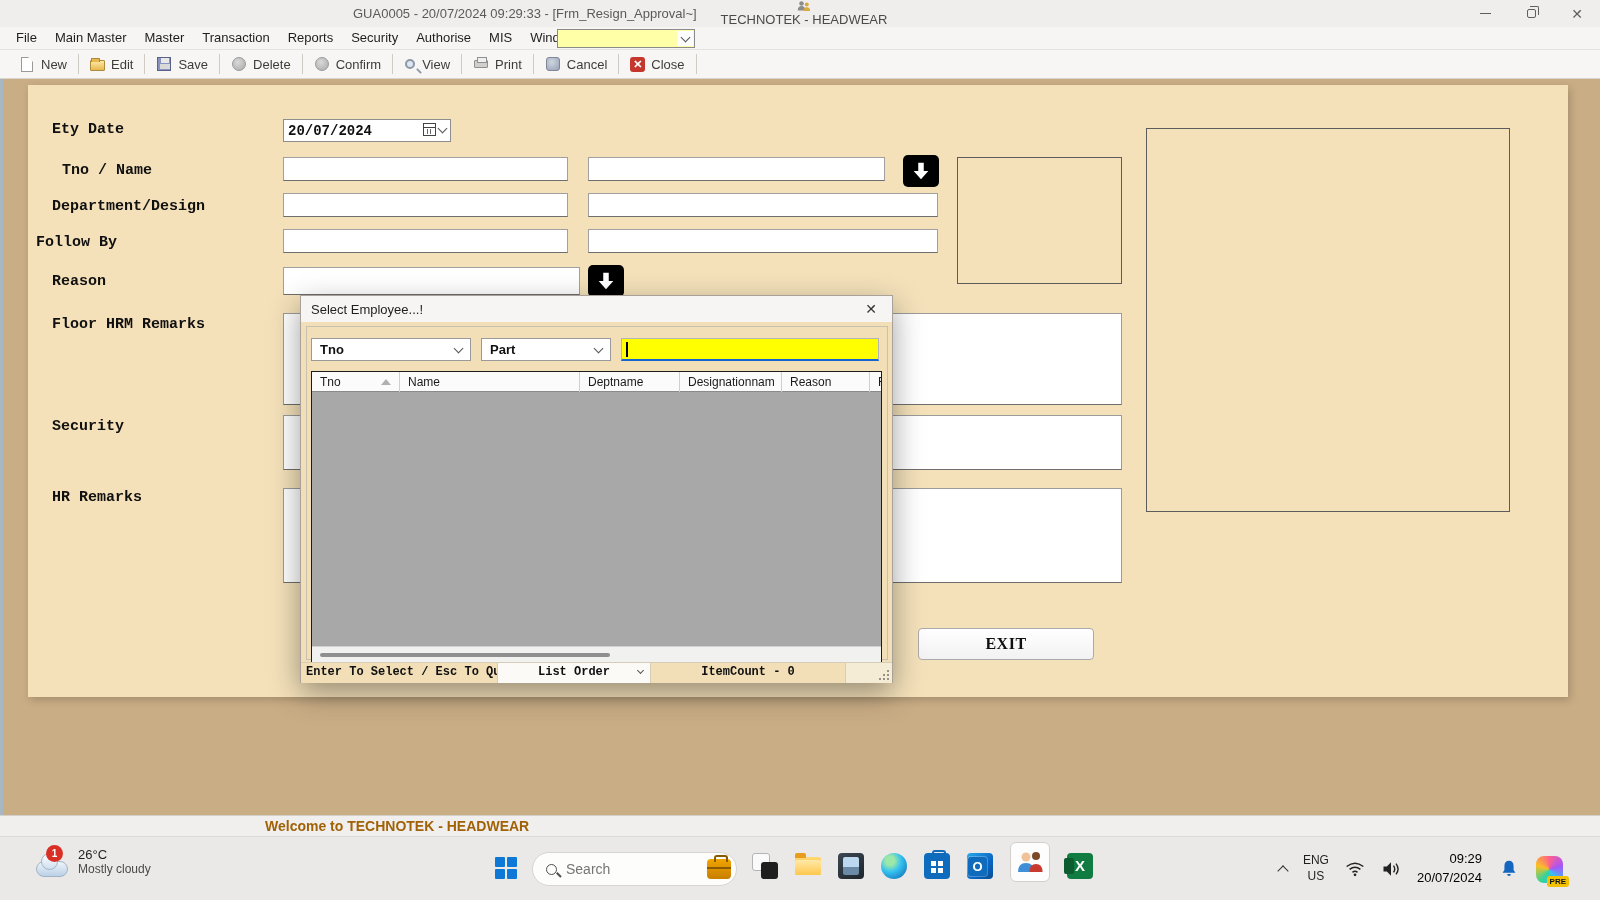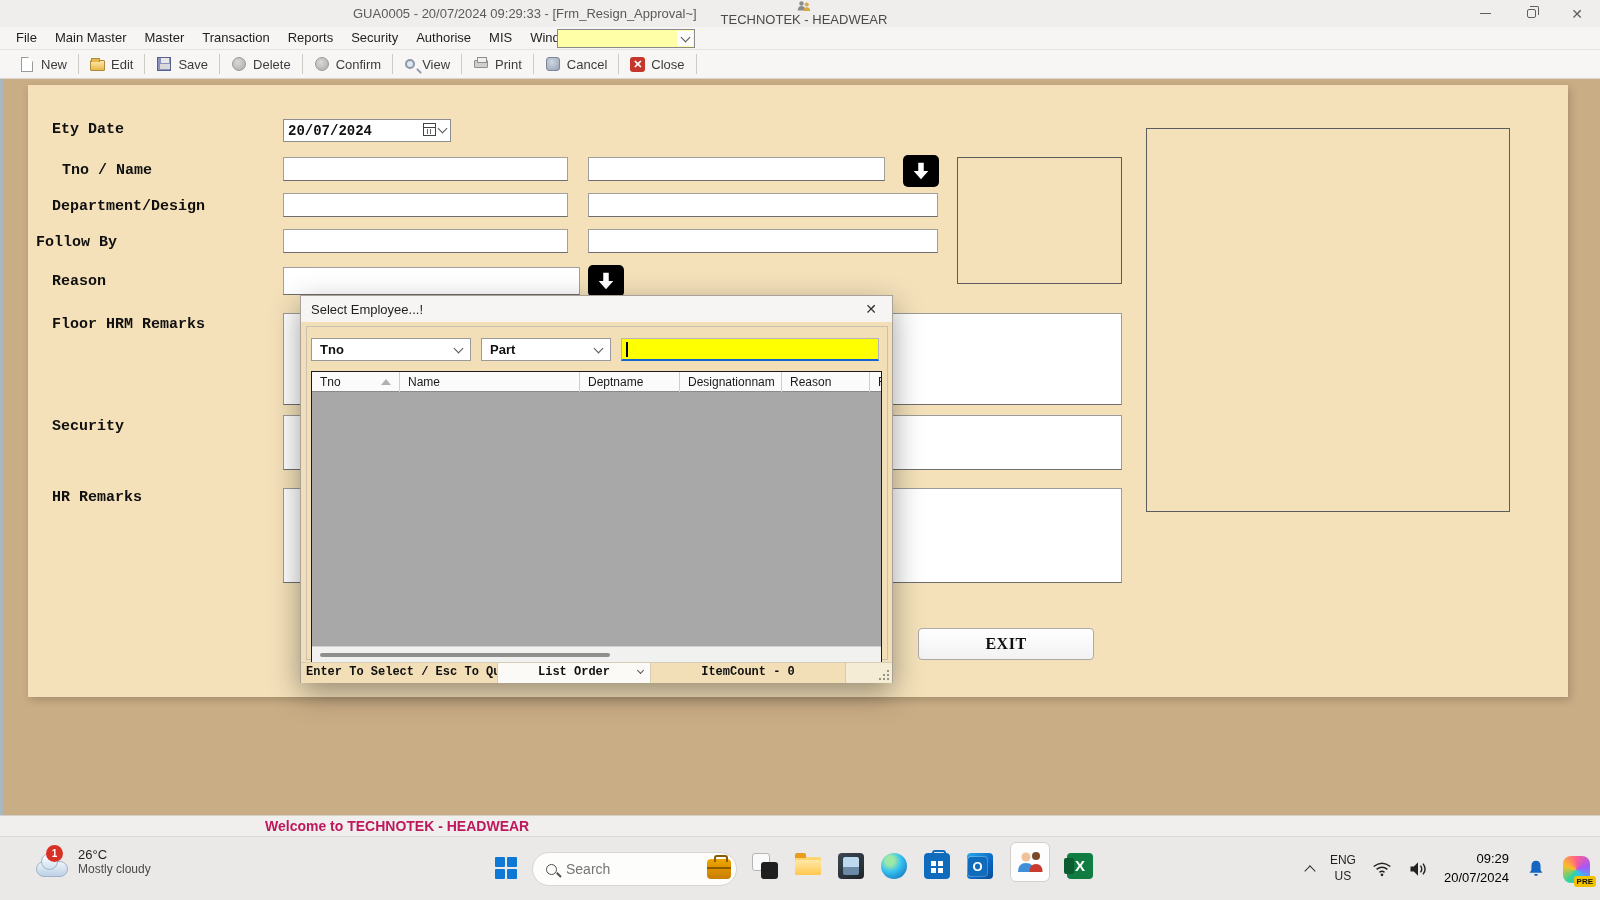--- a/index.html
+++ b/index.html
@@ -91,21 +91,21 @@
   .ds-seg { height:20px; line-height:19px; overflow:hidden; white-space:nowrap; }
   .ds-1 { width:197px; padding-left:5px; background:#f2dfb8; border-right:1px solid #d6cdb8; }
   .ds-2 { width:153px; background:#fbfaf7; border-right:1px solid #d6cdb8; text-align:center; position:relative; }
   .ds-2 .chev-down { position:absolute; right:7px; top:8px; width:5px; height:5px; }
   .ds-3 { width:195px; background:#f2dfb8; border-right:1px solid #d6cdb8; text-align:center; }
   .ds-4 { flex:1; position:relative; background:#f5ecd6; }
   .grip { position:absolute; right:3px; bottom:3px; width:2px; height:2px; background:#9a9186; box-shadow:-4px 0 0 #9a9186, -8px 0 0 #9a9186, 0 -4px 0 #9a9186, -4px -4px 0 #9a9186, 0 -8px 0 #9a9186; }
 
   
   .app-status { position:absolute; left:0; top:815px; width:1600px; height:21px; background:#f1efed; border-top:1px solid #d4d0cb; }
-  .welcome { position:absolute; left:265px; top:2px; font-size:14px; font-weight:bold; color:#be185d; }
+  .welcome { position:absolute; left:265px; top:2px; font-size:14px; font-weight:bold; color:#a16207; }
 
   
   .taskbar { position:absolute; left:0; top:836px; width:1600px; height:64px; background:#ebe9e7; border-top:1px solid #dbd8d5; }
   .weather { position:absolute; left:34px; top:8px; display:flex; align-items:center; gap:10px; }
   .cloud { position:relative; width:34px; height:22px; margin-top:10px; }
   .cloud::before { content:""; position:absolute; left:2px; top:6px; width:30px; height:14px; background:linear-gradient(#eef4fa,#bcd0e6); border-radius:8px; border:1px solid #9fb4c8; }
   .cloud::after { content:""; position:absolute; left:7px; top:-2px; width:15px; height:15px; background:linear-gradient(#ffffff,#cfdff0); border-radius:50%; border:1px solid #9fb4c8; }
   .wbadge { position:absolute; left:12px; top:-10px; width:17px; height:17px; background:#d93025; border-radius:50%; color:#fff; font-size:10px; font-weight:bold; text-align:center; line-height:17px; z-index:2; }
   .wtemp { font-size:13px; color:#1f1f1f; }
   .wcond { font-size:12px; color:#4a4a4a; }
@@ -138,21 +138,21 @@
       linear-gradient(#fff,#fff) 7px 0/5px 5px no-repeat,
       linear-gradient(#fff,#fff) 0 7px/5px 5px no-repeat,
       linear-gradient(#fff,#fff) 7px 7px/5px 5px no-repeat; }
   .outlook { background:linear-gradient(135deg,#28a8ea,#0b66c3 60%,#064f93); border-radius:4px; }
   .outlook::after { content:"O"; position:absolute; left:1px; top:4px; width:17px; height:17px; background:#0f6cbd; border:1px solid #fff0; border-radius:3px; color:#fff; font-weight:bold; font-size:13px; text-align:center; line-height:17px; box-shadow:0 0 0 1px rgba(255,255,255,0.25); }
   .active-app { position:relative; width:40px; height:40px; margin-top:-7px; background:#fdfdfd; border:1px solid #d2cfcc; border-radius:6px; display:flex; align-items:center; justify-content:center; }
   .excel { background:#107c41; border-radius:4px; }
   .excel::before { content:"X"; position:absolute; left:0; top:0; width:26px; height:26px; color:#fff; font-weight:bold; font-size:15px; text-align:center; line-height:26px; }
   .excel::after { content:""; position:absolute; left:-3px; top:5px; width:10px; height:16px; background:#0c5c30; border-radius:2px; }
 
-  .tray { position:absolute; right:10px; top:0; height:64px; display:flex; align-items:center; gap:16px; }
+  .tray { position:absolute; right:37px; top:0; height:64px; display:flex; align-items:center; gap:16px; }
   .lang { font-size:12px; color:#1f1f1f; text-align:center; line-height:1.3; }
   .timebox { font-size:13px; color:#000000; text-align:right; line-height:1.45; }
   .bell { width:22px; height:22px; }
   .copilot { position:relative; width:27px; height:27px; border-radius:8px; background:conic-gradient(#ff5f8f,#a855f7,#38bdf8,#34d399,#fbbf24,#ff5f8f); }
   .copilot-badge { position:absolute; right:-6px; bottom:-4px; background:#f2c100; color:#111; font-size:8px; font-weight:bold; padding:1px 3px; border-radius:3px; }
 </style>
 </head>
 <body>
 
 <div class="screen">

